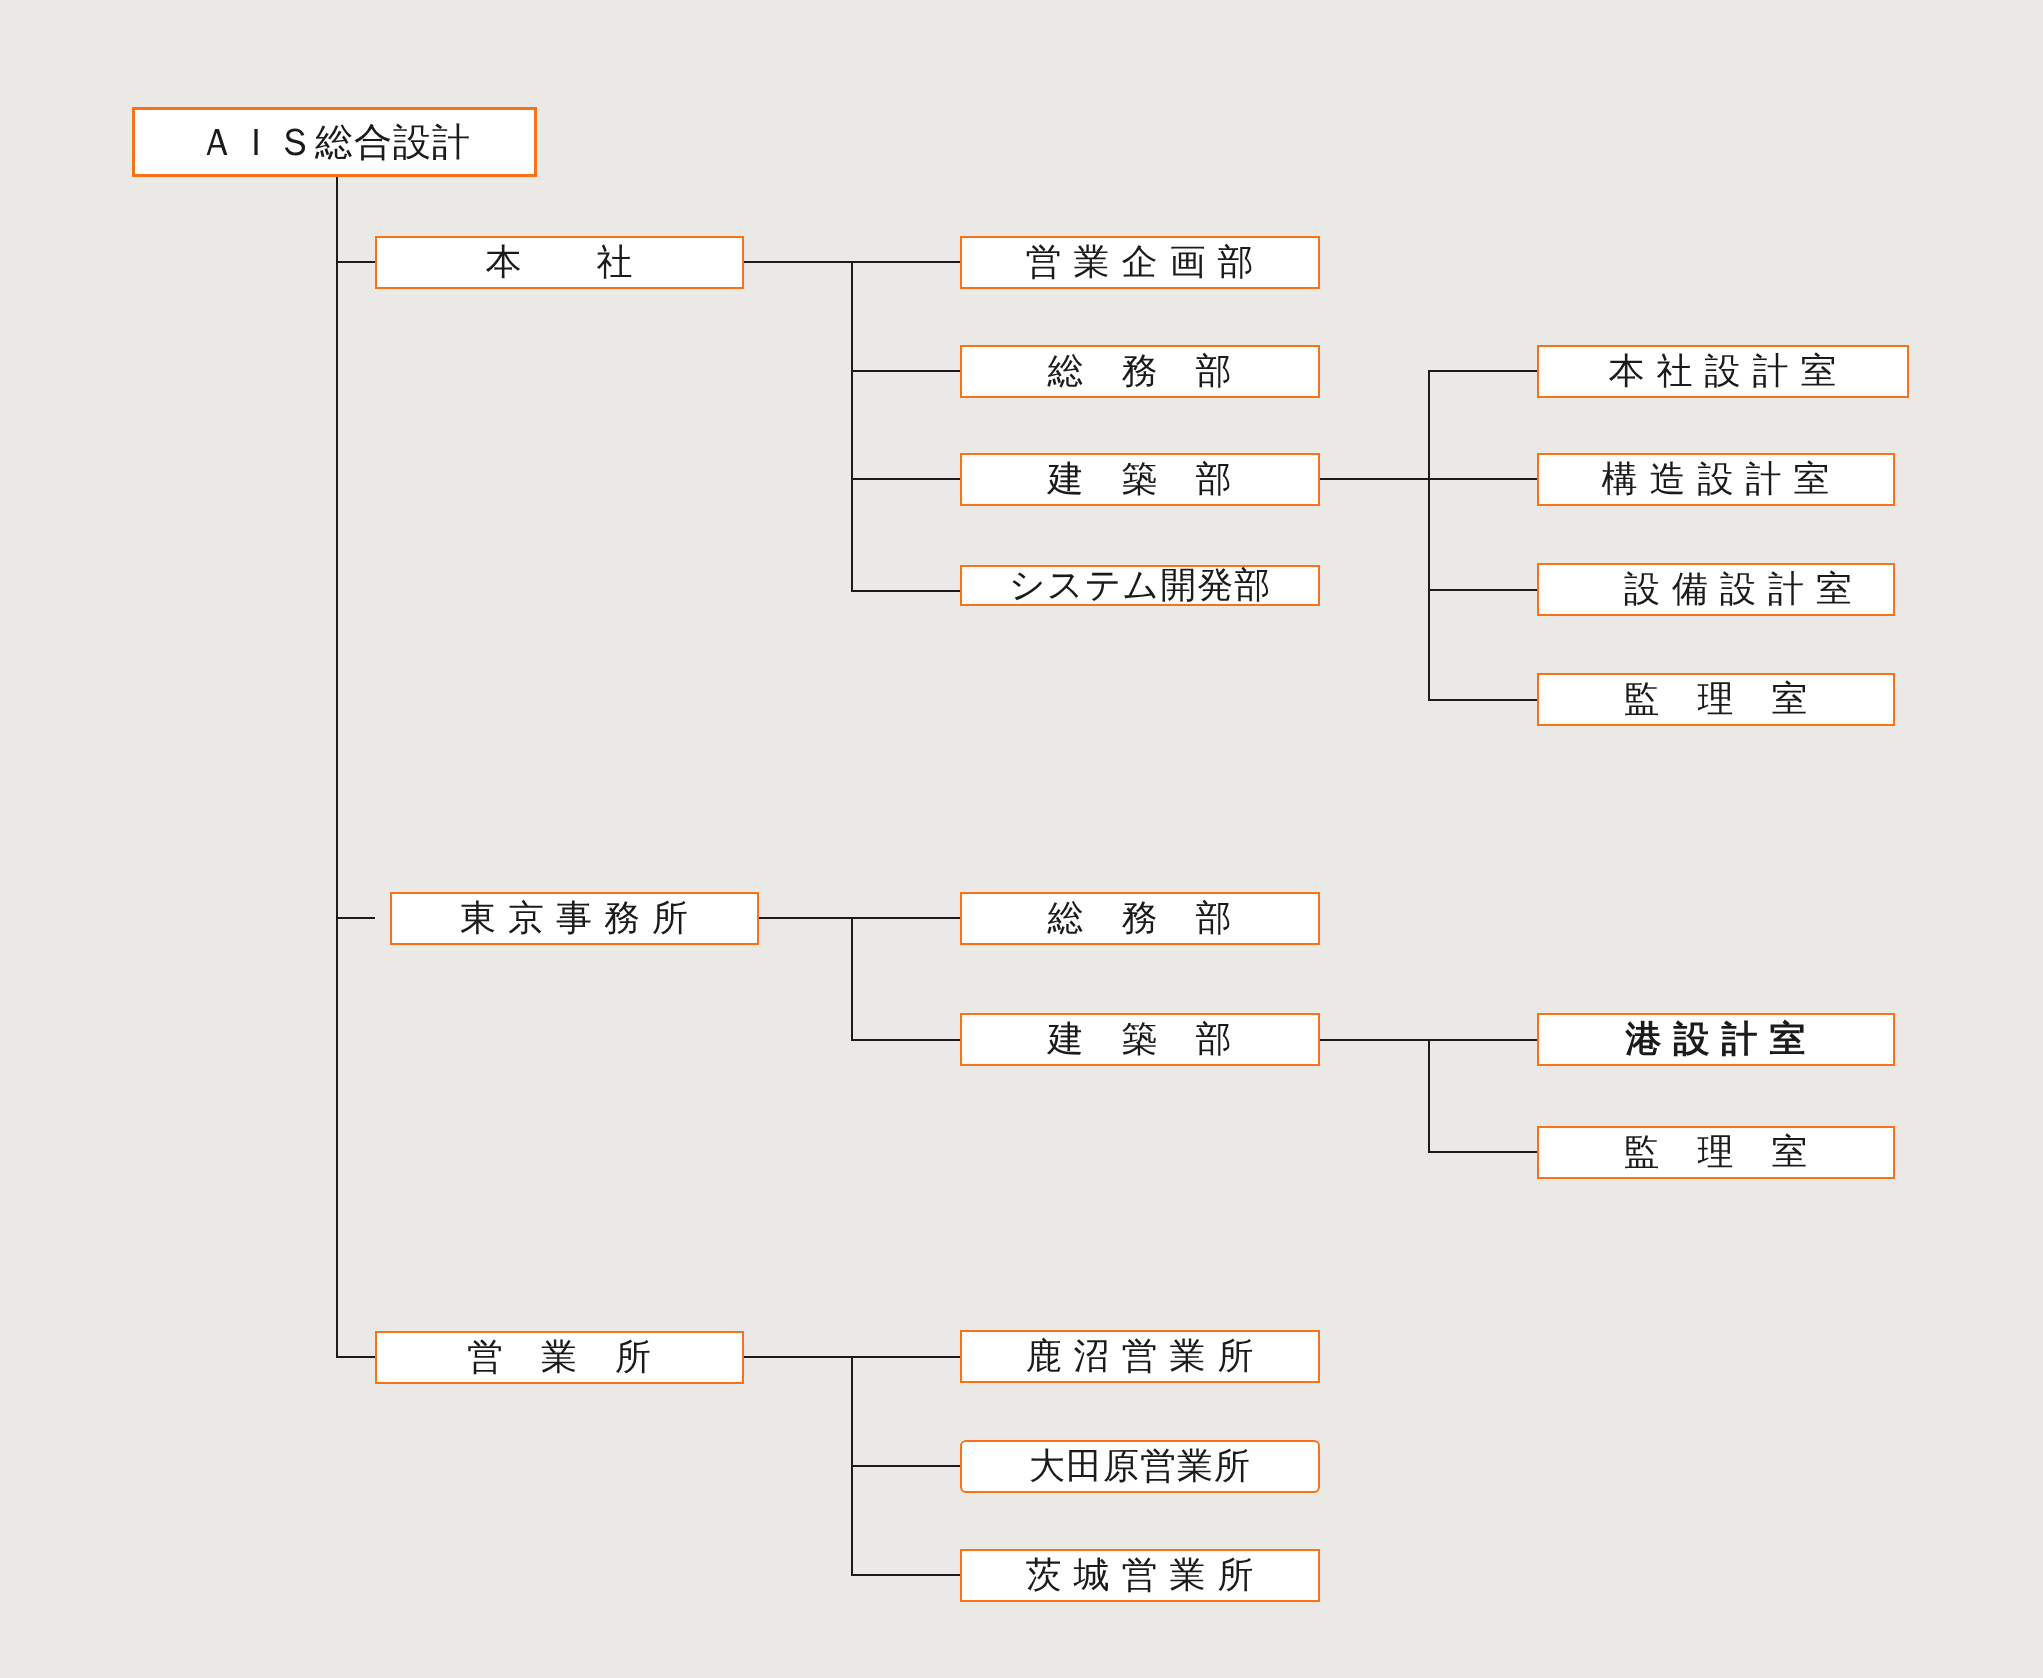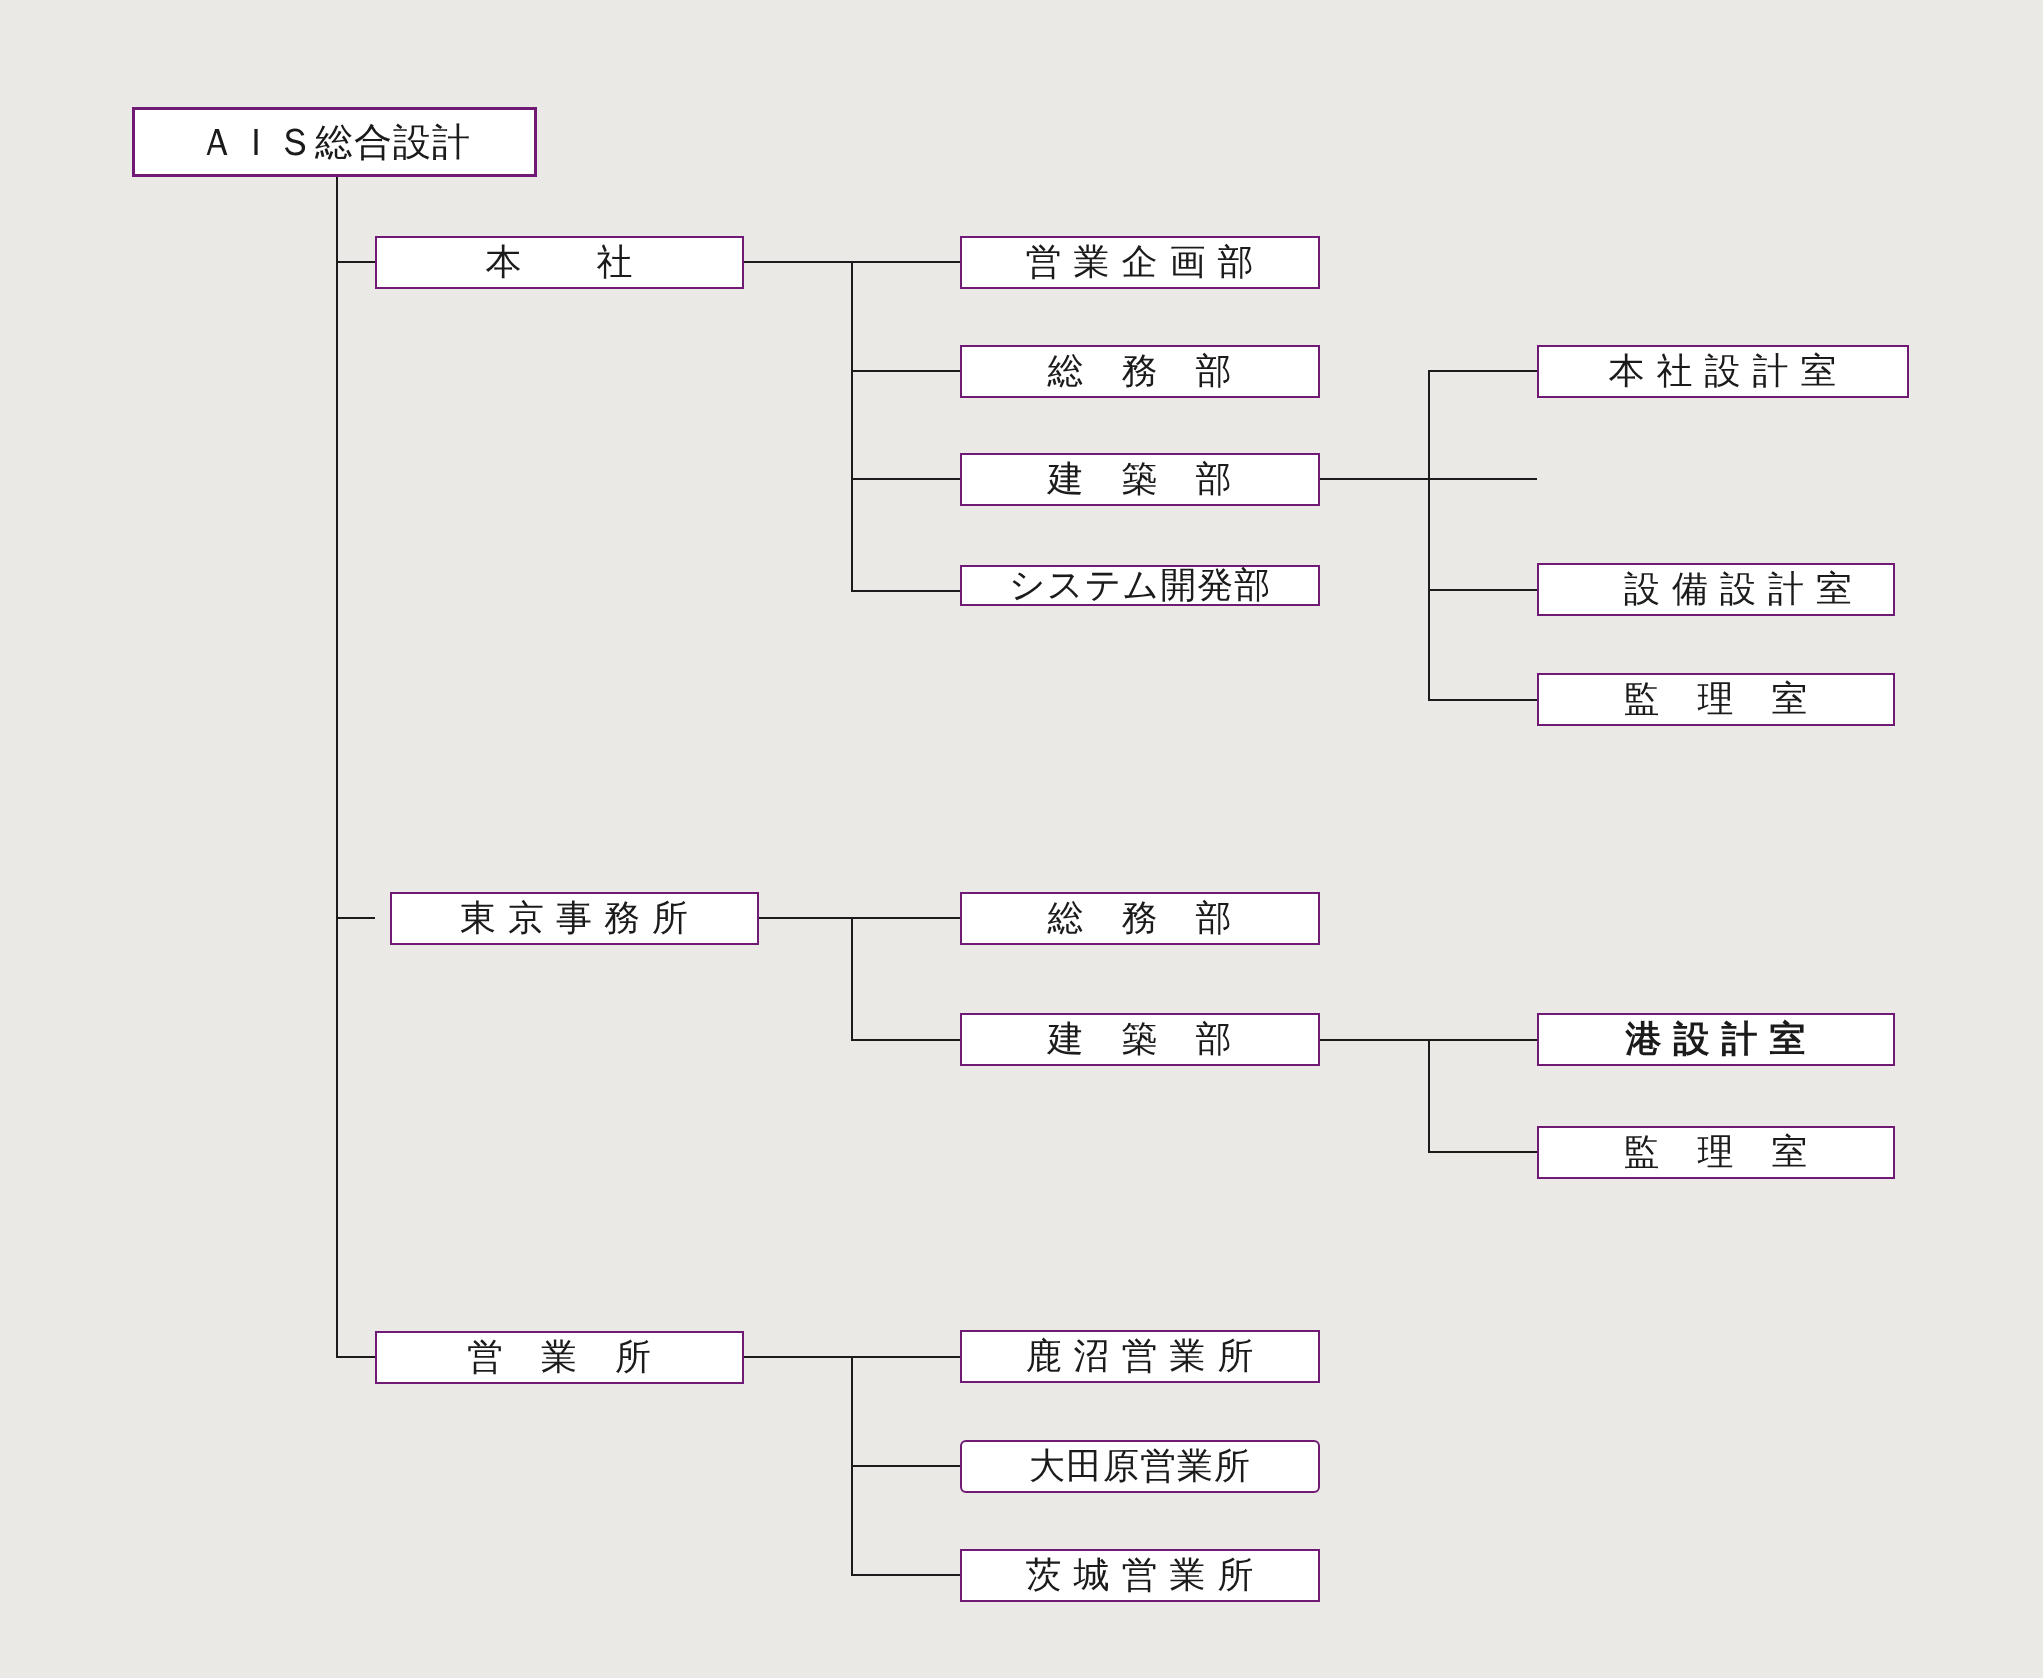--- a/index.html
+++ b/index.html
@@ -13,21 +13,21 @@
     width: 2043px;
     height: 1678px;
     background: #eae9e6;
     overflow: hidden;
     color: #1b1b1b;
   }
   .box {
     position: absolute;
     box-sizing: border-box;
     background: #ffffff;
-    border: 2px solid #701a75;
+    border: 2px solid #f97316;
     display: flex;
     align-items: center;
     justify-content: center;
     font-size: 36px;
     font-weight: 400;
     color: #1b1b1b;
     white-space: nowrap;
     letter-spacing: 1px;
   }
   .box.root {
@@ -88,19 +88,20 @@
   <div class="box" style="left:960px; top:565px; width:360px; height:41px;">システム開発部</div>
 
   <div class="box" style="left:960px; top:892px; width:360px; height:53px;">総　務　部</div>
   <div class="box" style="left:960px; top:1013px; width:360px; height:53px;">建　築　部</div>
 
   <div class="box" style="left:960px; top:1330px; width:360px; height:53px;">鹿 沼 営 業 所</div>
   <div class="box" style="left:960px; top:1440px; width:360px; height:53px;border-radius:6px;">大田原営業所</div>
   <div class="box" style="left:960px; top:1549px; width:360px; height:53px;">茨 城 営 業 所</div>
 
   <div class="box" style="left:1537px; top:345px; width:372px; height:53px;">本 社 設 計 室</div>
+  <div class="box" style="left:1537px; top:453px; width:358px; height:53px;">構 造 設 計 室</div>
   <div class="box" style="left:1537px; top:563px; width:358px; height:53px;padding-left:45px;">設 備 設 計 室</div>
   <div class="box" style="left:1537px; top:673px; width:358px; height:53px;">監　理　室</div>
 
   <div class="box" style="left:1537px; top:1013px; width:358px; height:53px;font-weight:bold;">港 設 計 室</div>
   <div class="box" style="left:1537px; top:1126px; width:358px; height:53px;">監　理　室</div>
 
 </div>
 
 </body></html>

